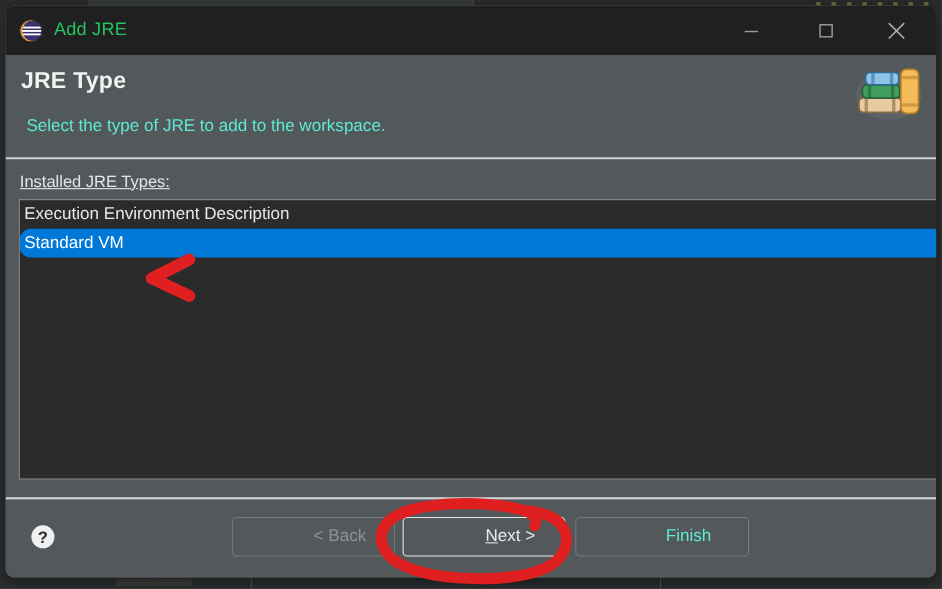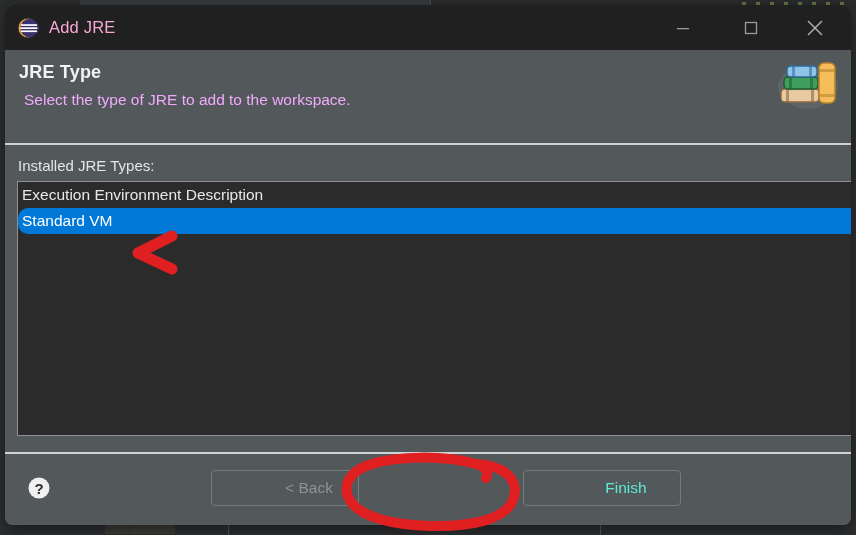--- a/index.html
+++ b/index.html
@@ -98,21 +98,21 @@
   }
   #app-icon {
     width: 22px;
     height: 22px;
     margin-left: 12px;
     margin-right: 10px;
     position: relative;
     flex: none;
   }
   #title-text {
-    color: #f9a8d4;
+    color: #22c55e;
     font-size: 16.5px;
     letter-spacing: .2px;
   }
   .win-btn {
     position: absolute;
     top: 0;
     width: 56px;
     height: 45px;
     display: flex;
     align-items: center;
@@ -126,29 +126,29 @@
   #dialog-header {
     height: 95px;
     background: #53585b;
     position: relative;
   }
   #page-title {
     position: absolute;
     left: 14px;
     top: 12px;
     color: #f2f2f2;
-    font-size: 18px;
+    font-size: 21px;
     font-weight: bold;
     letter-spacing: .2px;
   }
   #page-description {
     position: absolute;
     left: 19px;
-    top: 41px;
-    color: #f0abfc;
+    top: 56px;
+    color: #5eead4;
     font-size: 15.5px;
   }
   #header-illustration {
     position: absolute;
     right: 6px;
     top: 3px;
     width: 74px;
     height: 60px;
   }
   #header-separator {
@@ -164,20 +164,21 @@
     position: relative;
     height: 307px;
     background: #53585b;
   }
   #list-label {
     position: absolute;
     left: 13px;
     top: 12px;
     color: #e3e6e8;
     font-size: 15px;
+    text-decoration: underline;
   }
   #jre-type-list {
     position: absolute;
     left: 12px;
     top: 36px;
     width: 854px;
     height: 255px;
     background: #2b2b2b;
     border: 1px solid #8c9194;
     box-sizing: border-box;
@@ -354,20 +355,23 @@
       <svg width="24" height="24" viewBox="0 0 24 24">
         <circle cx="12" cy="12" r="10.5" fill="#f0f0f0"></circle>
         <text x="12" y="17.5" font-size="15" font-weight="bold" text-anchor="middle" fill="#2b2b2b" font-family="Liberation Sans, sans-serif">?</text>
       </svg>
     </div>
 
     <div class="dlg-button" id="back-button">
       <span>&lt; Back</span>
     </div>
 
+    <div class="dlg-button" id="next-button">
+      <span><span class="mnemonic">N</span><span>ext &gt;</span></span>
+    </div>
 
     <div class="dlg-button" id="finish-button">
       <span>Finish</span>
     </div>
 
   </div>
 </div>
 
 <div id="annotation-layer">
   <svg width="856" height="535" viewBox="0 0 856 535">

